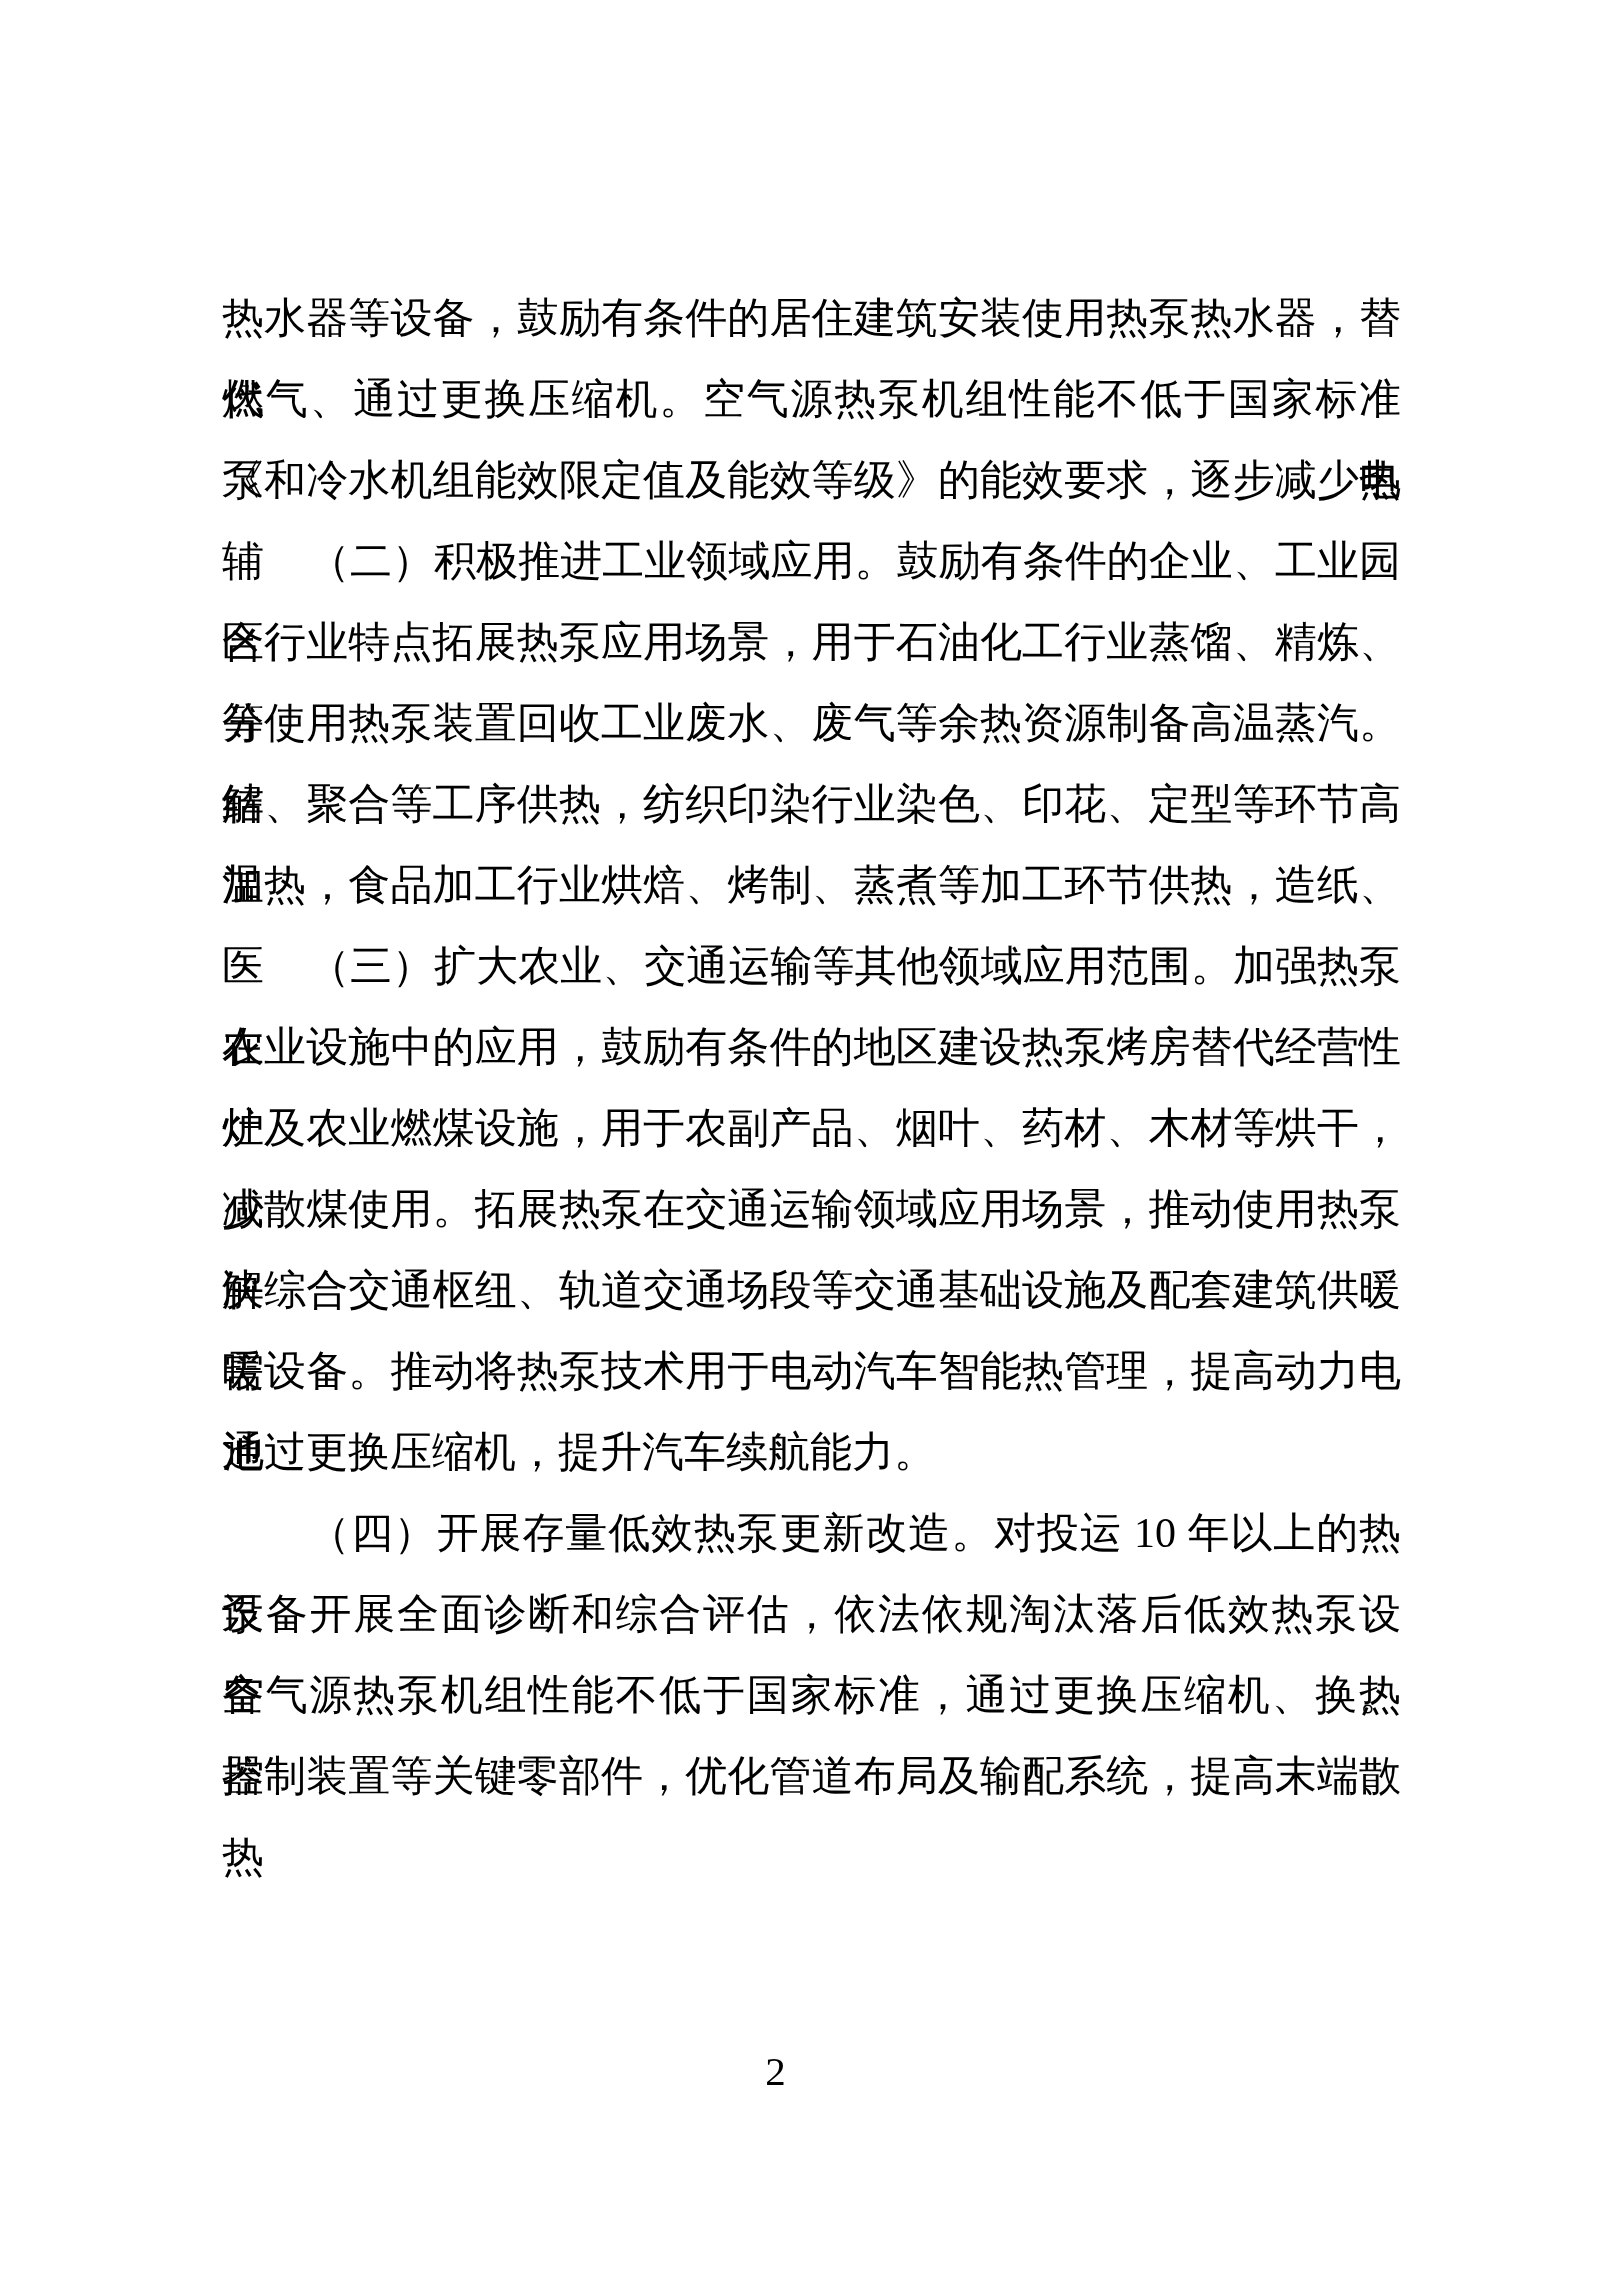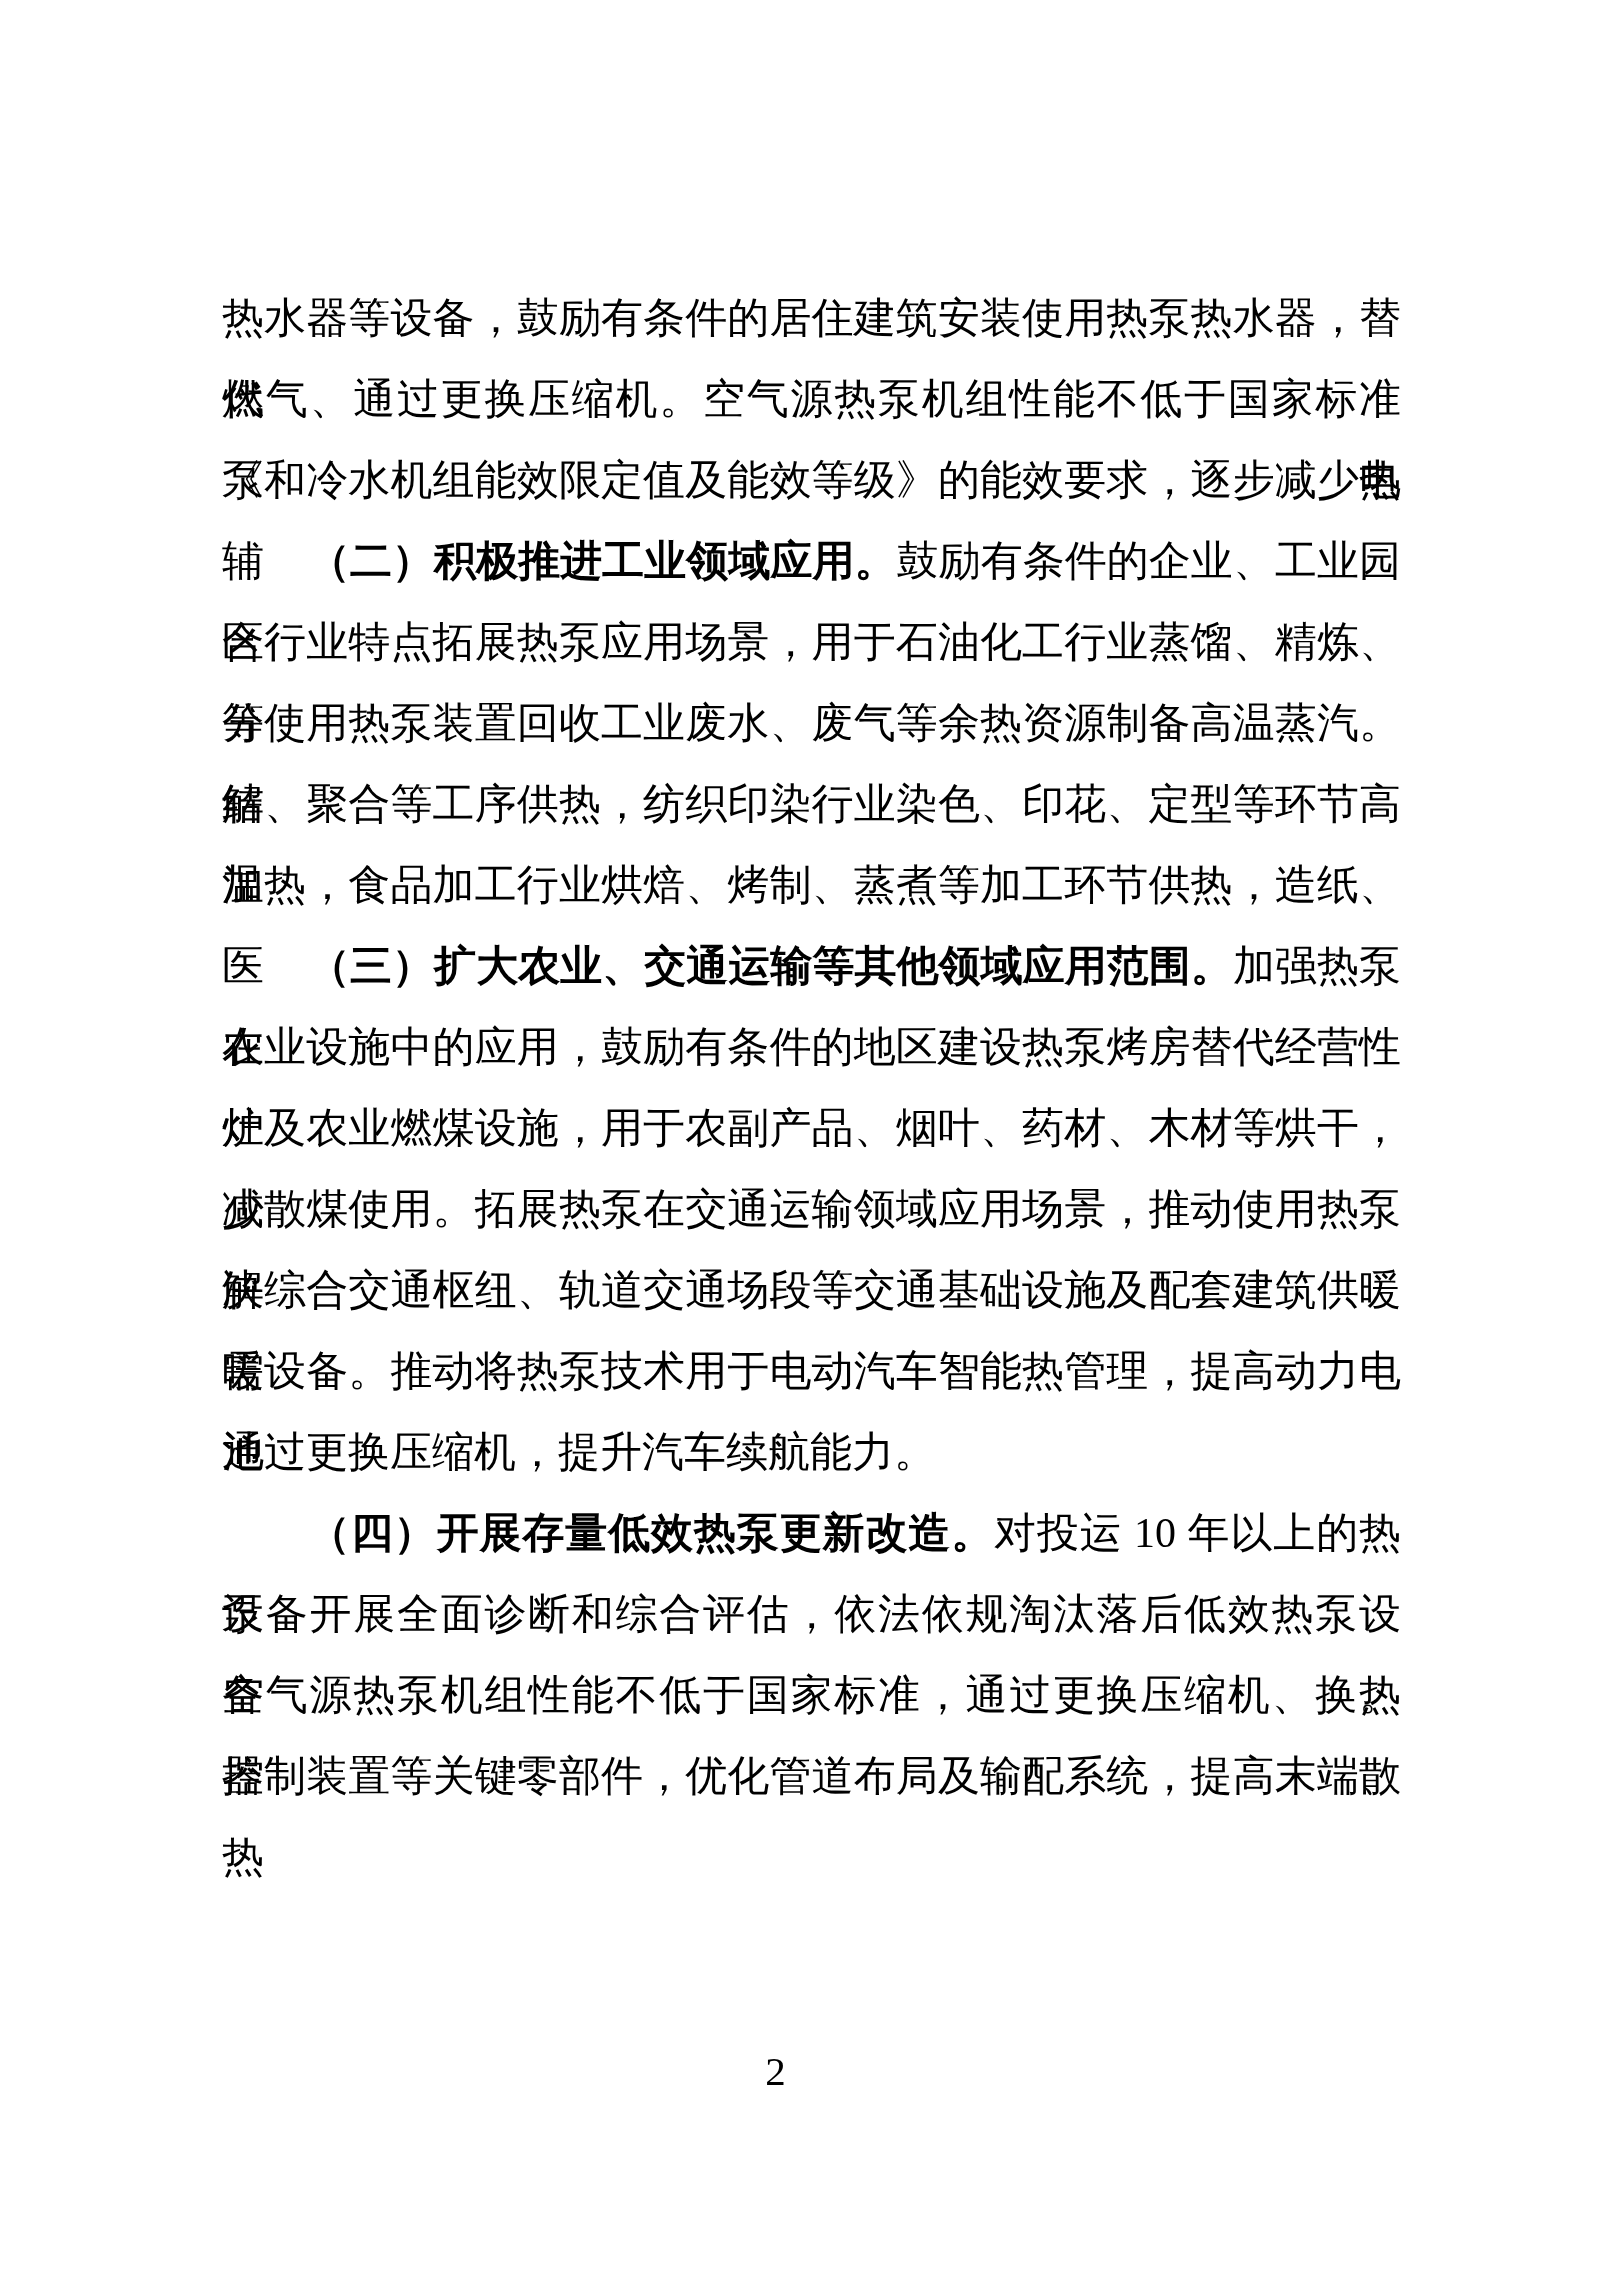--- a/index.html
+++ b/index.html
@@ -31,21 +31,21 @@
   }
   .line.justify {
     white-space: normal;
     text-align: justify;
     text-align-last: justify;
   }
   .line.indent {
     text-indent: 86px;
   }
   .seg-bold {
-    font-weight: bold;
+    font-weight: normal;
   }
   .page-number {
     position: absolute;
     top: 2047px;
     left: 0;
     width: 100%;
     text-align: center;
     font-size: 41px;
     line-height: 49px;
     color: #000000;

